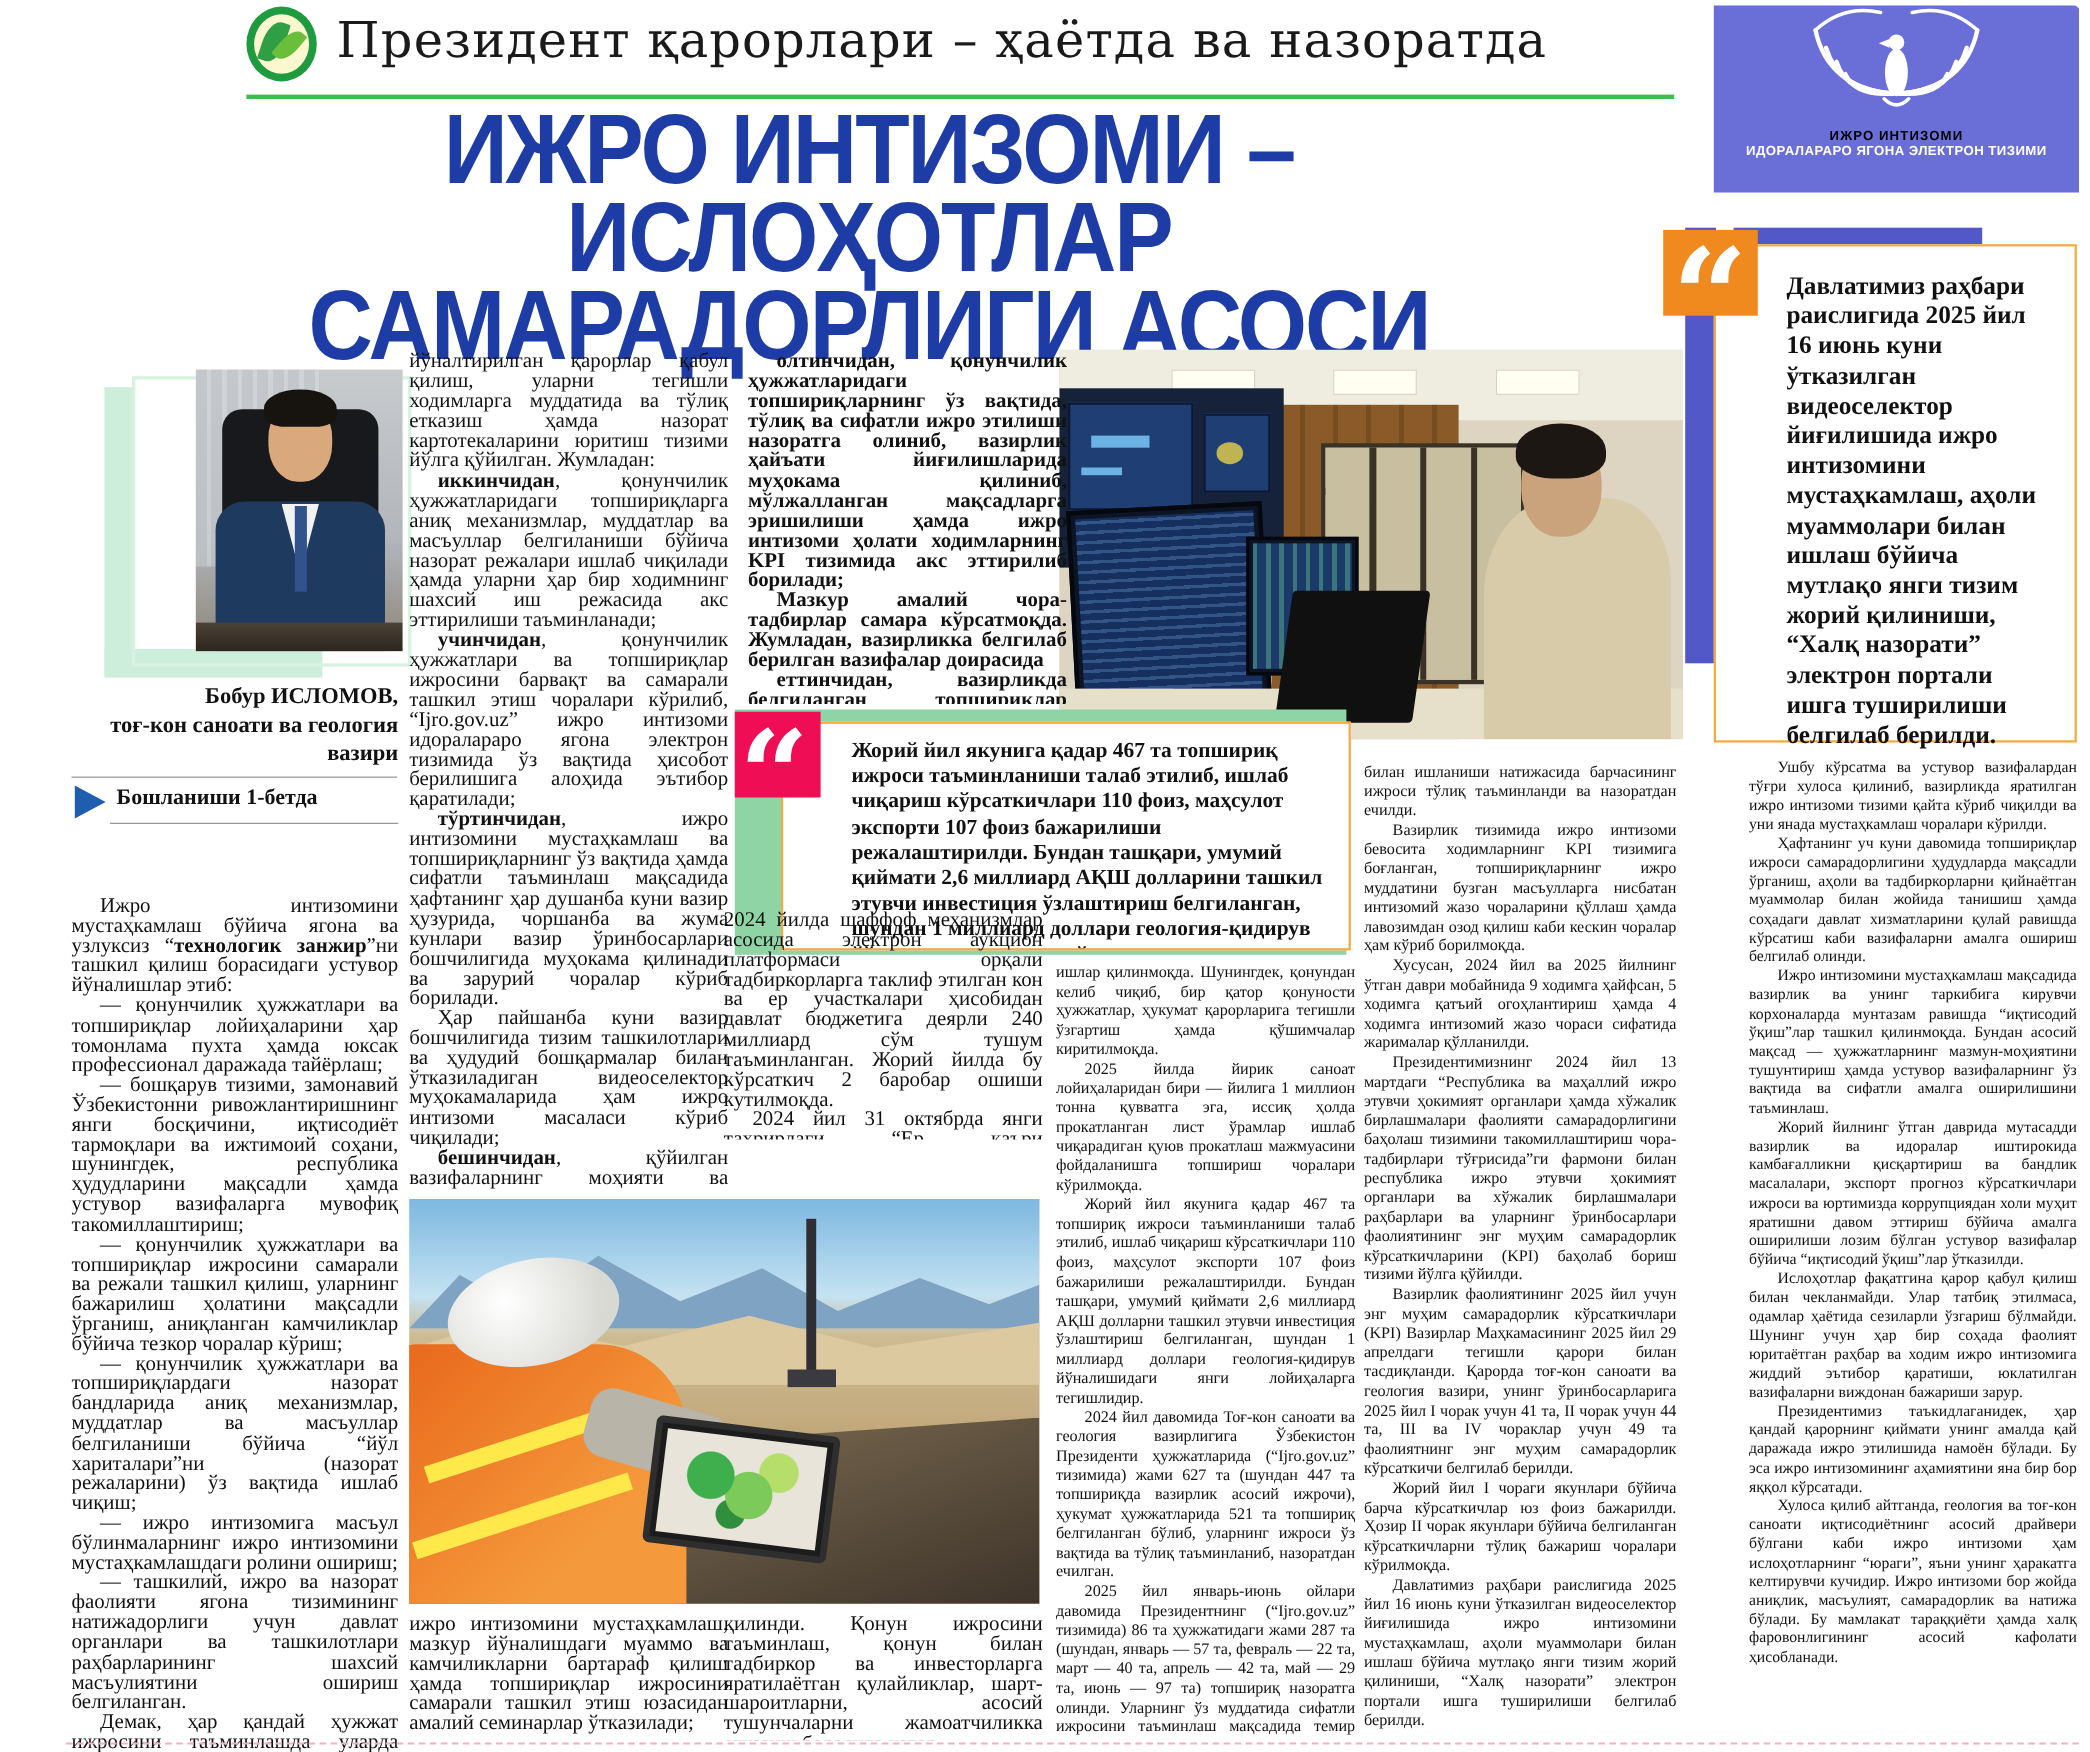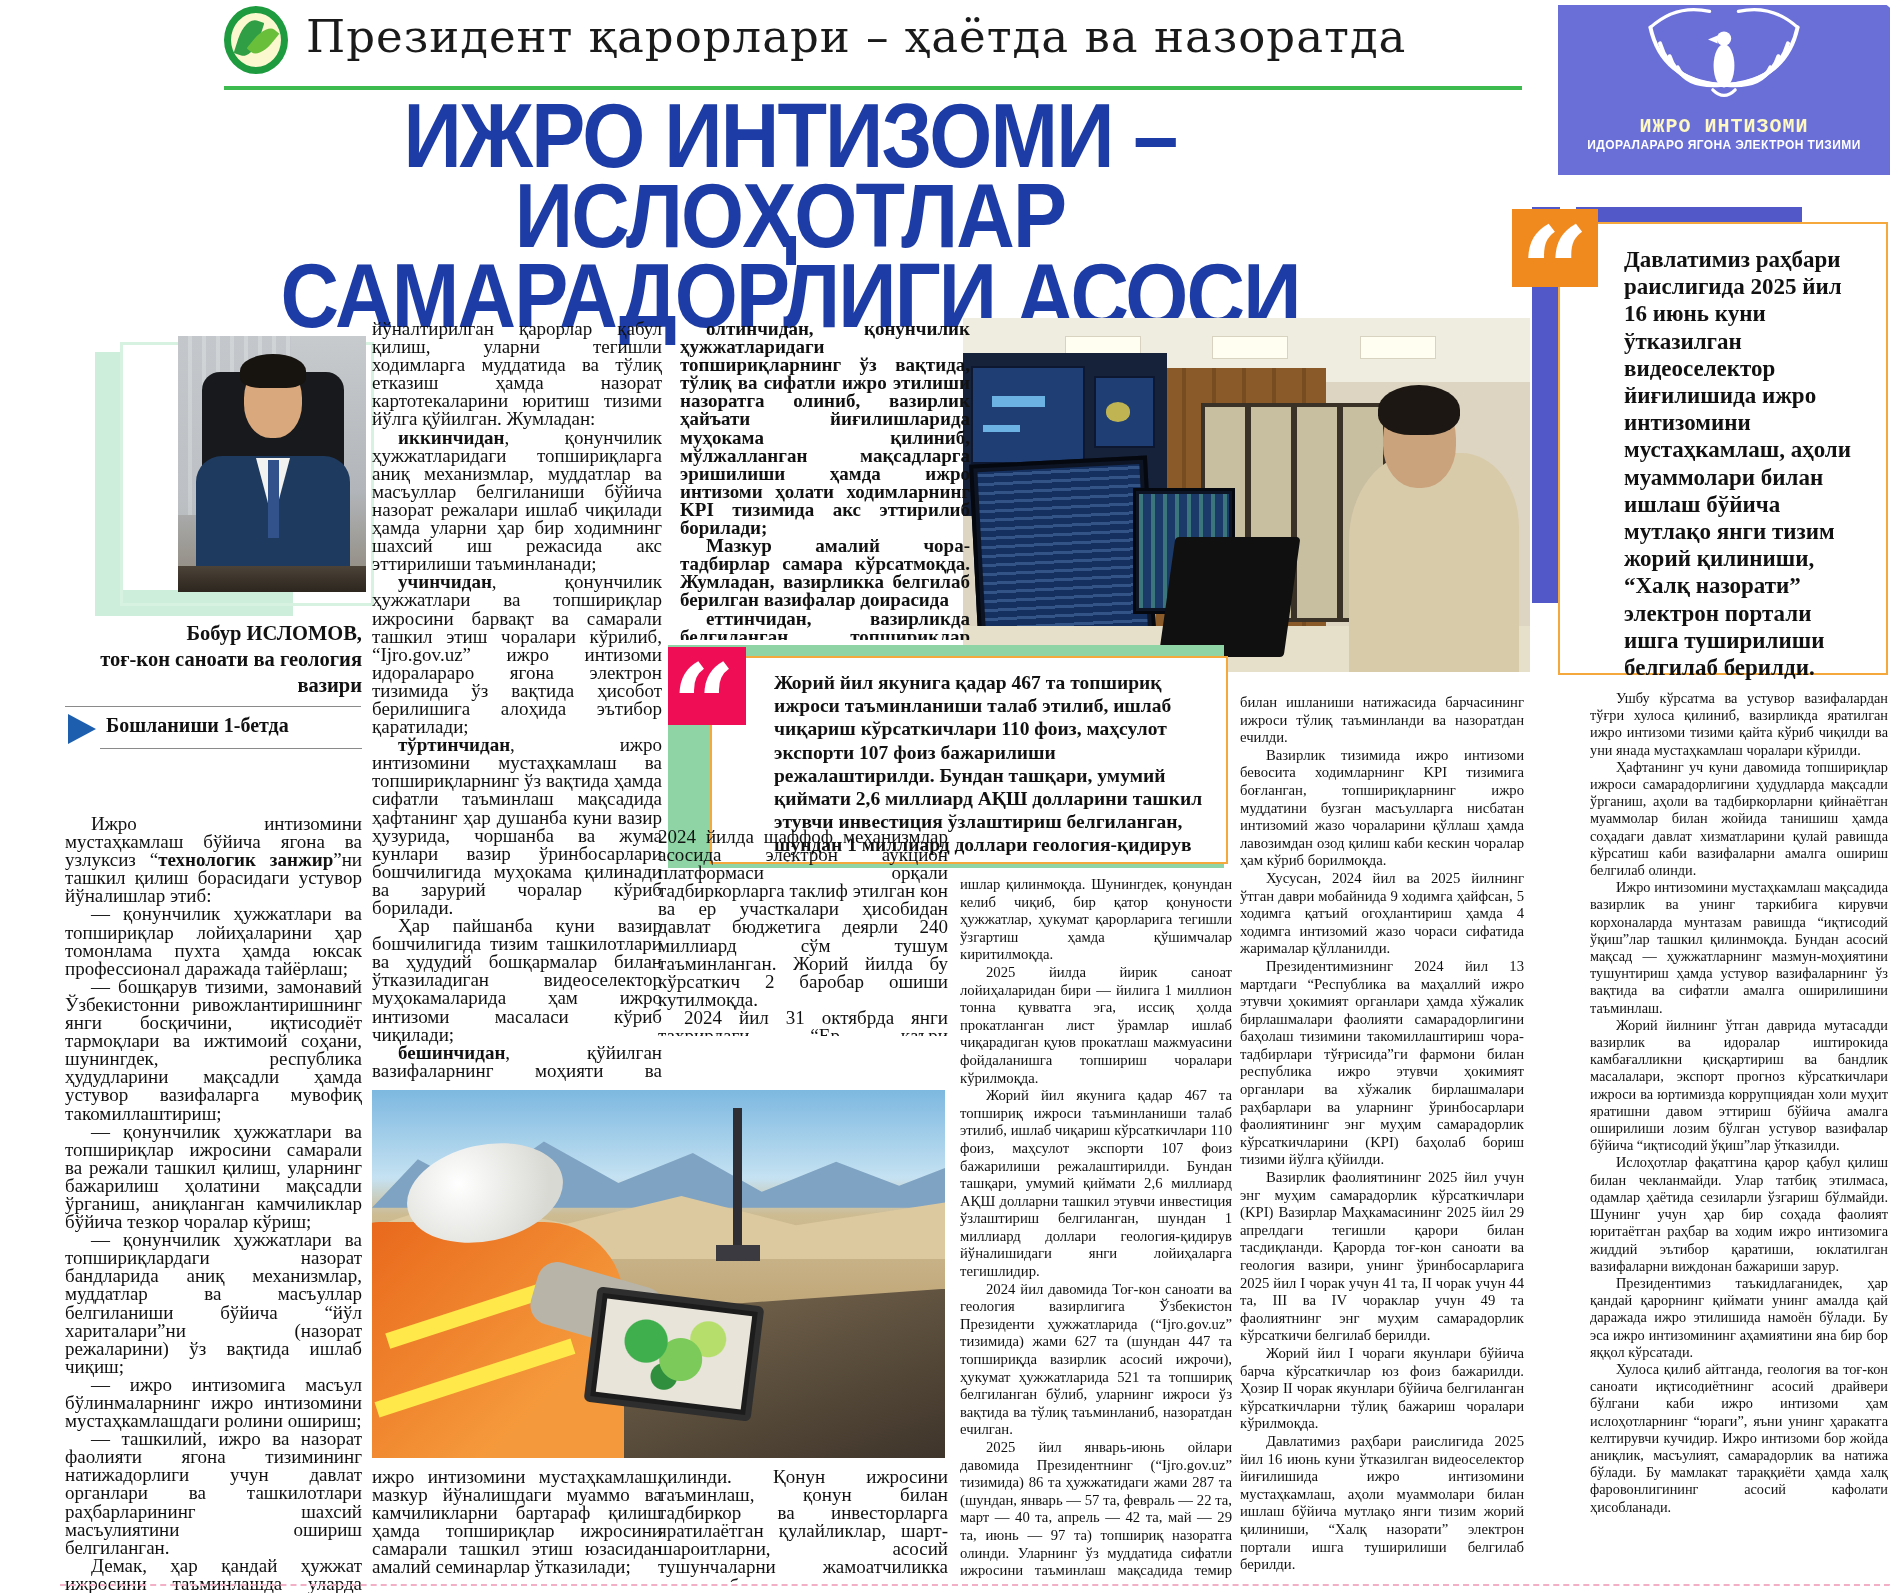--- a/index.html
+++ b/index.html
@@ -16,22 +16,22 @@
   .kicker{position:absolute;left:306px;top:10px;width:1220px;font-family:"DejaVu Serif",serif;
         font-size:45px;font-weight:400;letter-spacing:1px;color:#1a1a1a;white-space:nowrap;}
   .kicker-rule{position:absolute;left:224px;top:86px;width:1298px;height:4px;background:#3dbb4e;}
   .headline{position:absolute;left:50px;top:96px;width:1480px;text-align:center;
         font-family:"Liberation Sans",sans-serif;font-weight:800;color:#1d3ca6;
         font-size:90px;line-height:80px;letter-spacing:-2px;transform:scaleX(.9);transform-origin:center top;}
 
   
   .emblem{position:absolute;left:1558px;top:5px;width:332px;height:170px;background:#6a6fd8;
         text-align:center;overflow:hidden;}
-  .emblem .t1{margin-top:2px;color:#fef9c3;font-family:Liberation Mono, monospace;
-        font-weight:bold;font-size:20px;letter-spacing:1px;}
+  .emblem .t1{margin-top:2px;color:#000000;font-family:Liberation Sans, sans-serif;
+        font-weight:bold;font-size:12px;letter-spacing:1px;}
   .emblem .t2{color:#fff;font-family:"Liberation Sans",sans-serif;font-weight:bold;
         font-size:12px;letter-spacing:.4px;}
 
   
   .sq-topbar{position:absolute;left:1576px;top:207px;width:226px;height:15px;background:#5358c9;}
   .sq-leftbar{position:absolute;left:1532px;top:207px;width:28px;height:396px;background:#5358c9;}
   .sq-box{position:absolute;left:1558px;top:222px;width:330px;height:453px;background:#fff;
         border:2px solid #f5a83c;box-sizing:border-box;padding:22px 16px 0 64px;
         font-weight:bold;font-size:23px;line-height:27.2px;text-align:left;}
   .sq-mark{position:absolute;left:1512px;top:209px;width:86px;height:78px;background:#f0891e;

